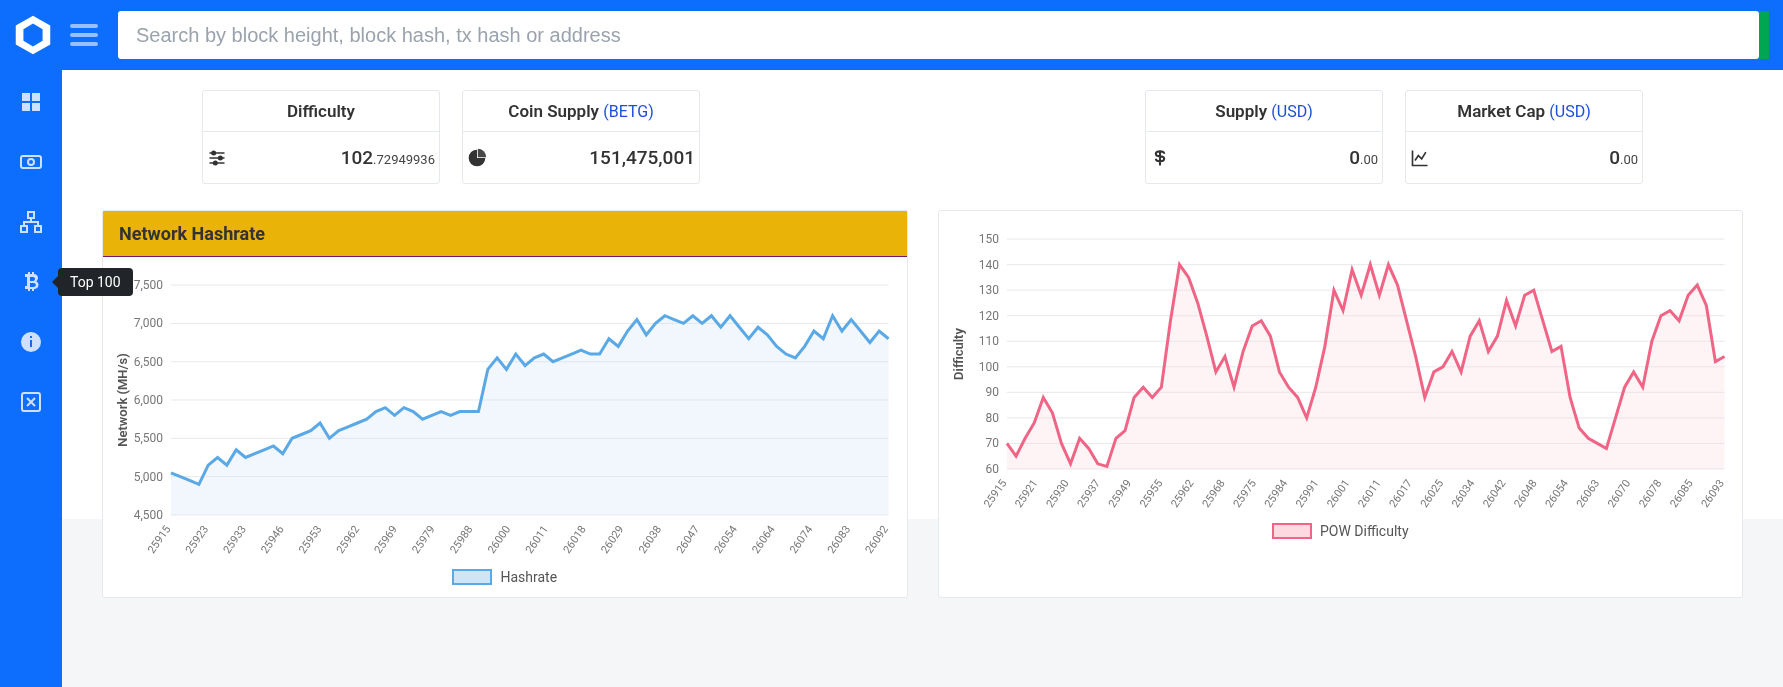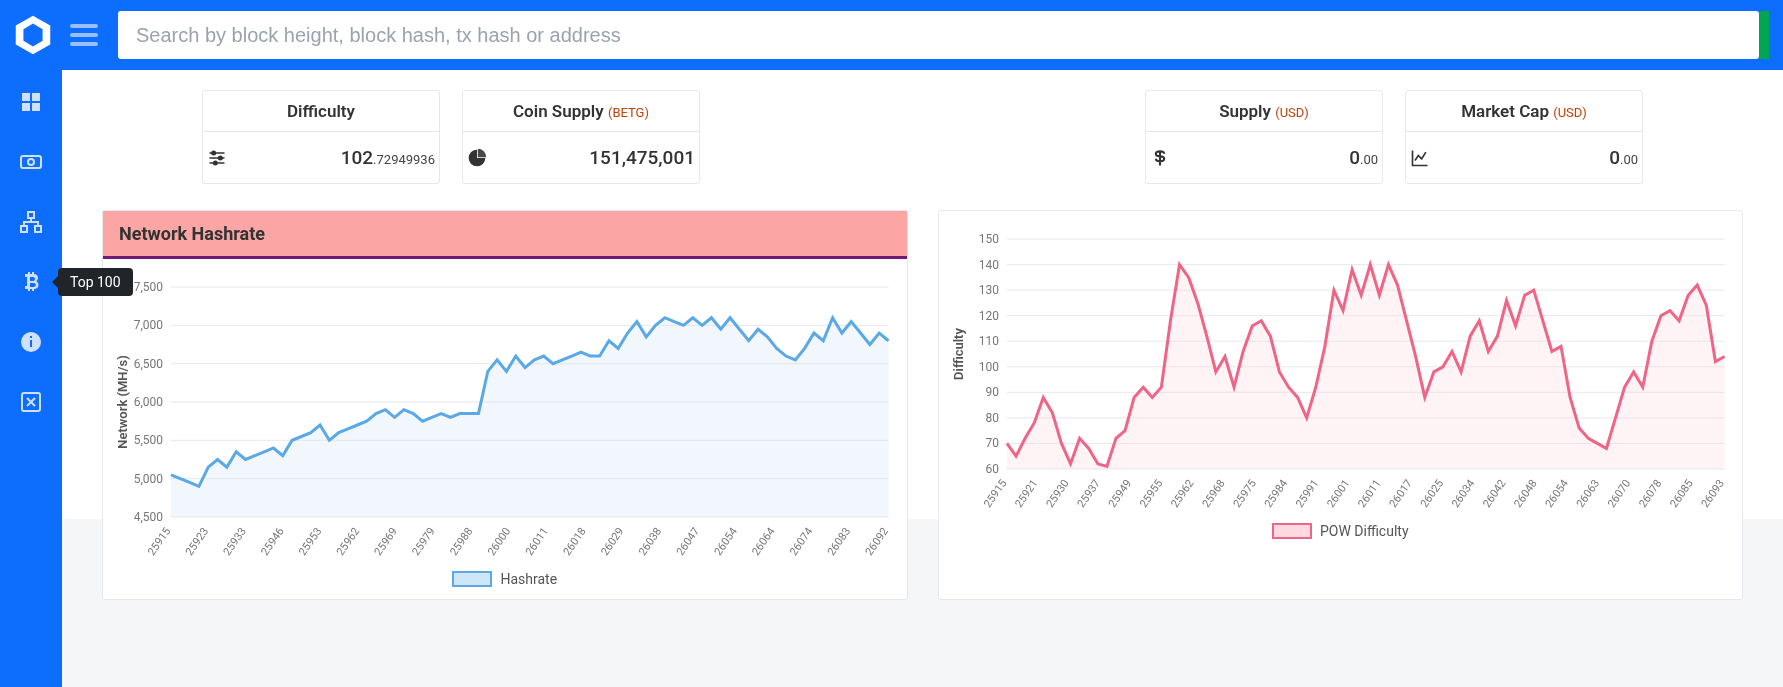--- a/index.html
+++ b/index.html
@@ -98,21 +98,21 @@
     text-align:center;
     background:#fff;
   }
   .card-header {
     border-bottom:1px solid #e5e8ec;
     padding:10px 4px;
     font-weight:600;
     font-size:17px;
     color:#333;
   }
-  .card-header .sub { font-weight:400; font-size:13px; color:#c2410c; }
+  .card-header .sub { font-weight:400; font-size:16px; color:#1d4ed8; }
   .card-body {
     padding:14px 4px;
     font-size:17px;
     display:flex; align-items:center; justify-content:space-between;
     gap:8px;
   }
   .card-body .big { font-size:19px; font-weight:500;}
   .card-body .small { font-size:13px; color:#444;}
   .card-body svg { width:20px; height:20px; }
   .spacer { flex:1; }
@@ -120,22 +120,22 @@
   .charts {
     display:flex; gap:30px;
   }
   .chart-panel {
     flex:1;
     border:1px solid #e5e8ec;
     border-radius:3px;
     background:#fff;
   }
   .chart-title {
-    background:#fca5a5;
-    border-bottom:3px solid #701a75;
+    background:#eab308;
+    border-bottom:1px solid #701a75;
     padding:12px 16px;
     font-weight:700;
     font-size:18px;
     color:#333;
   }
   .chart-body { padding:18px 8px 12px 8px; }
 
   .chart-svg { width:100%; height:290px; display:block; }
   .ylabel { font-size:13px; fill:#555; font-weight:600;}
   .chart-line { fill:none; stroke-width:3; }

